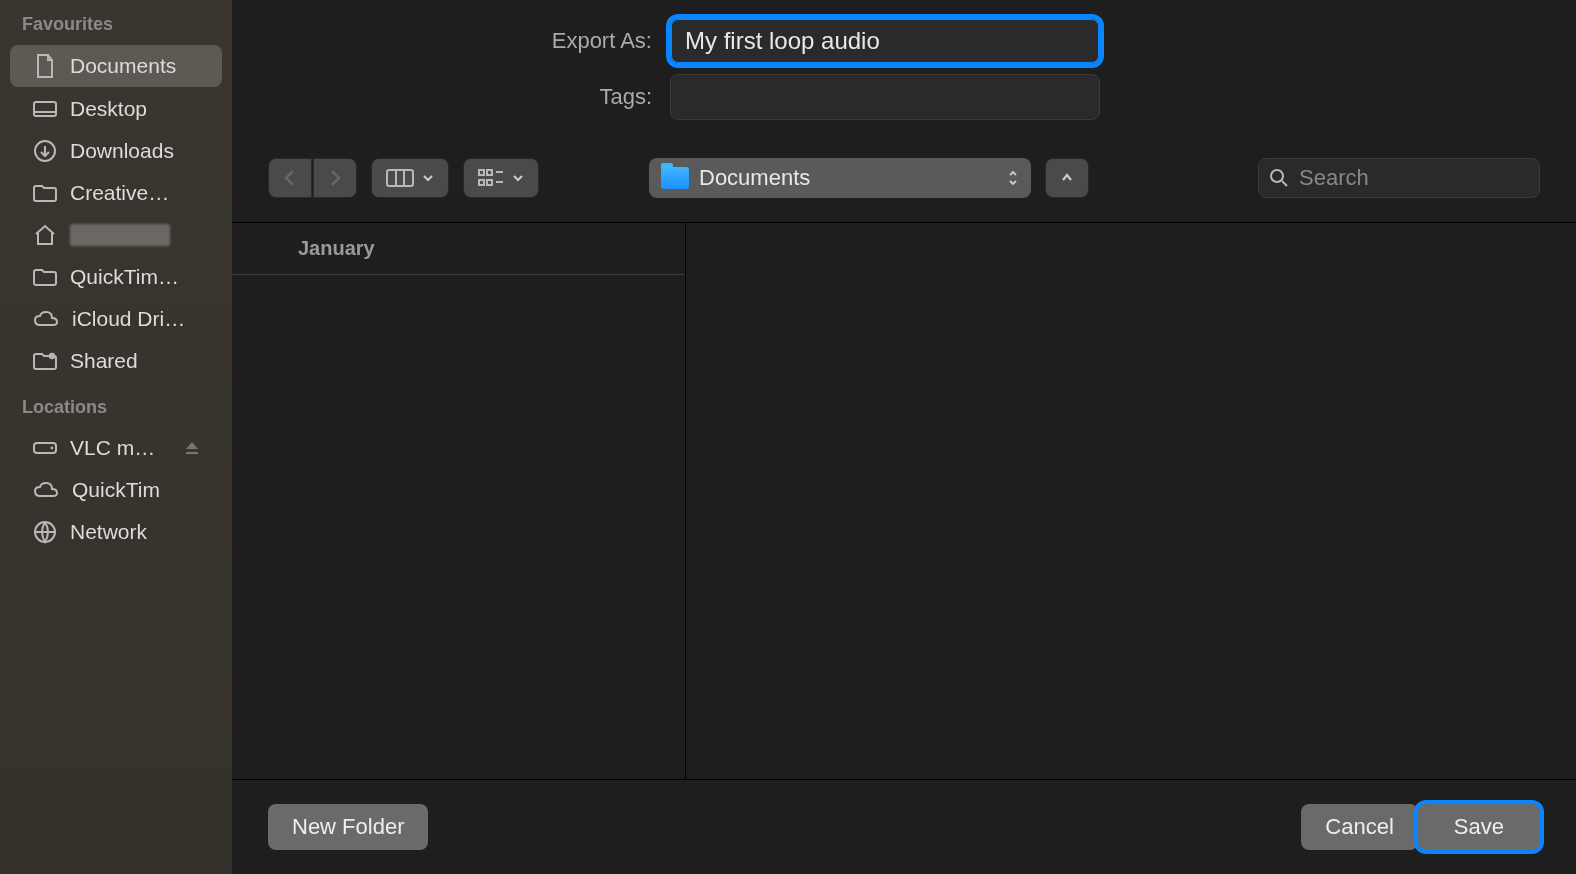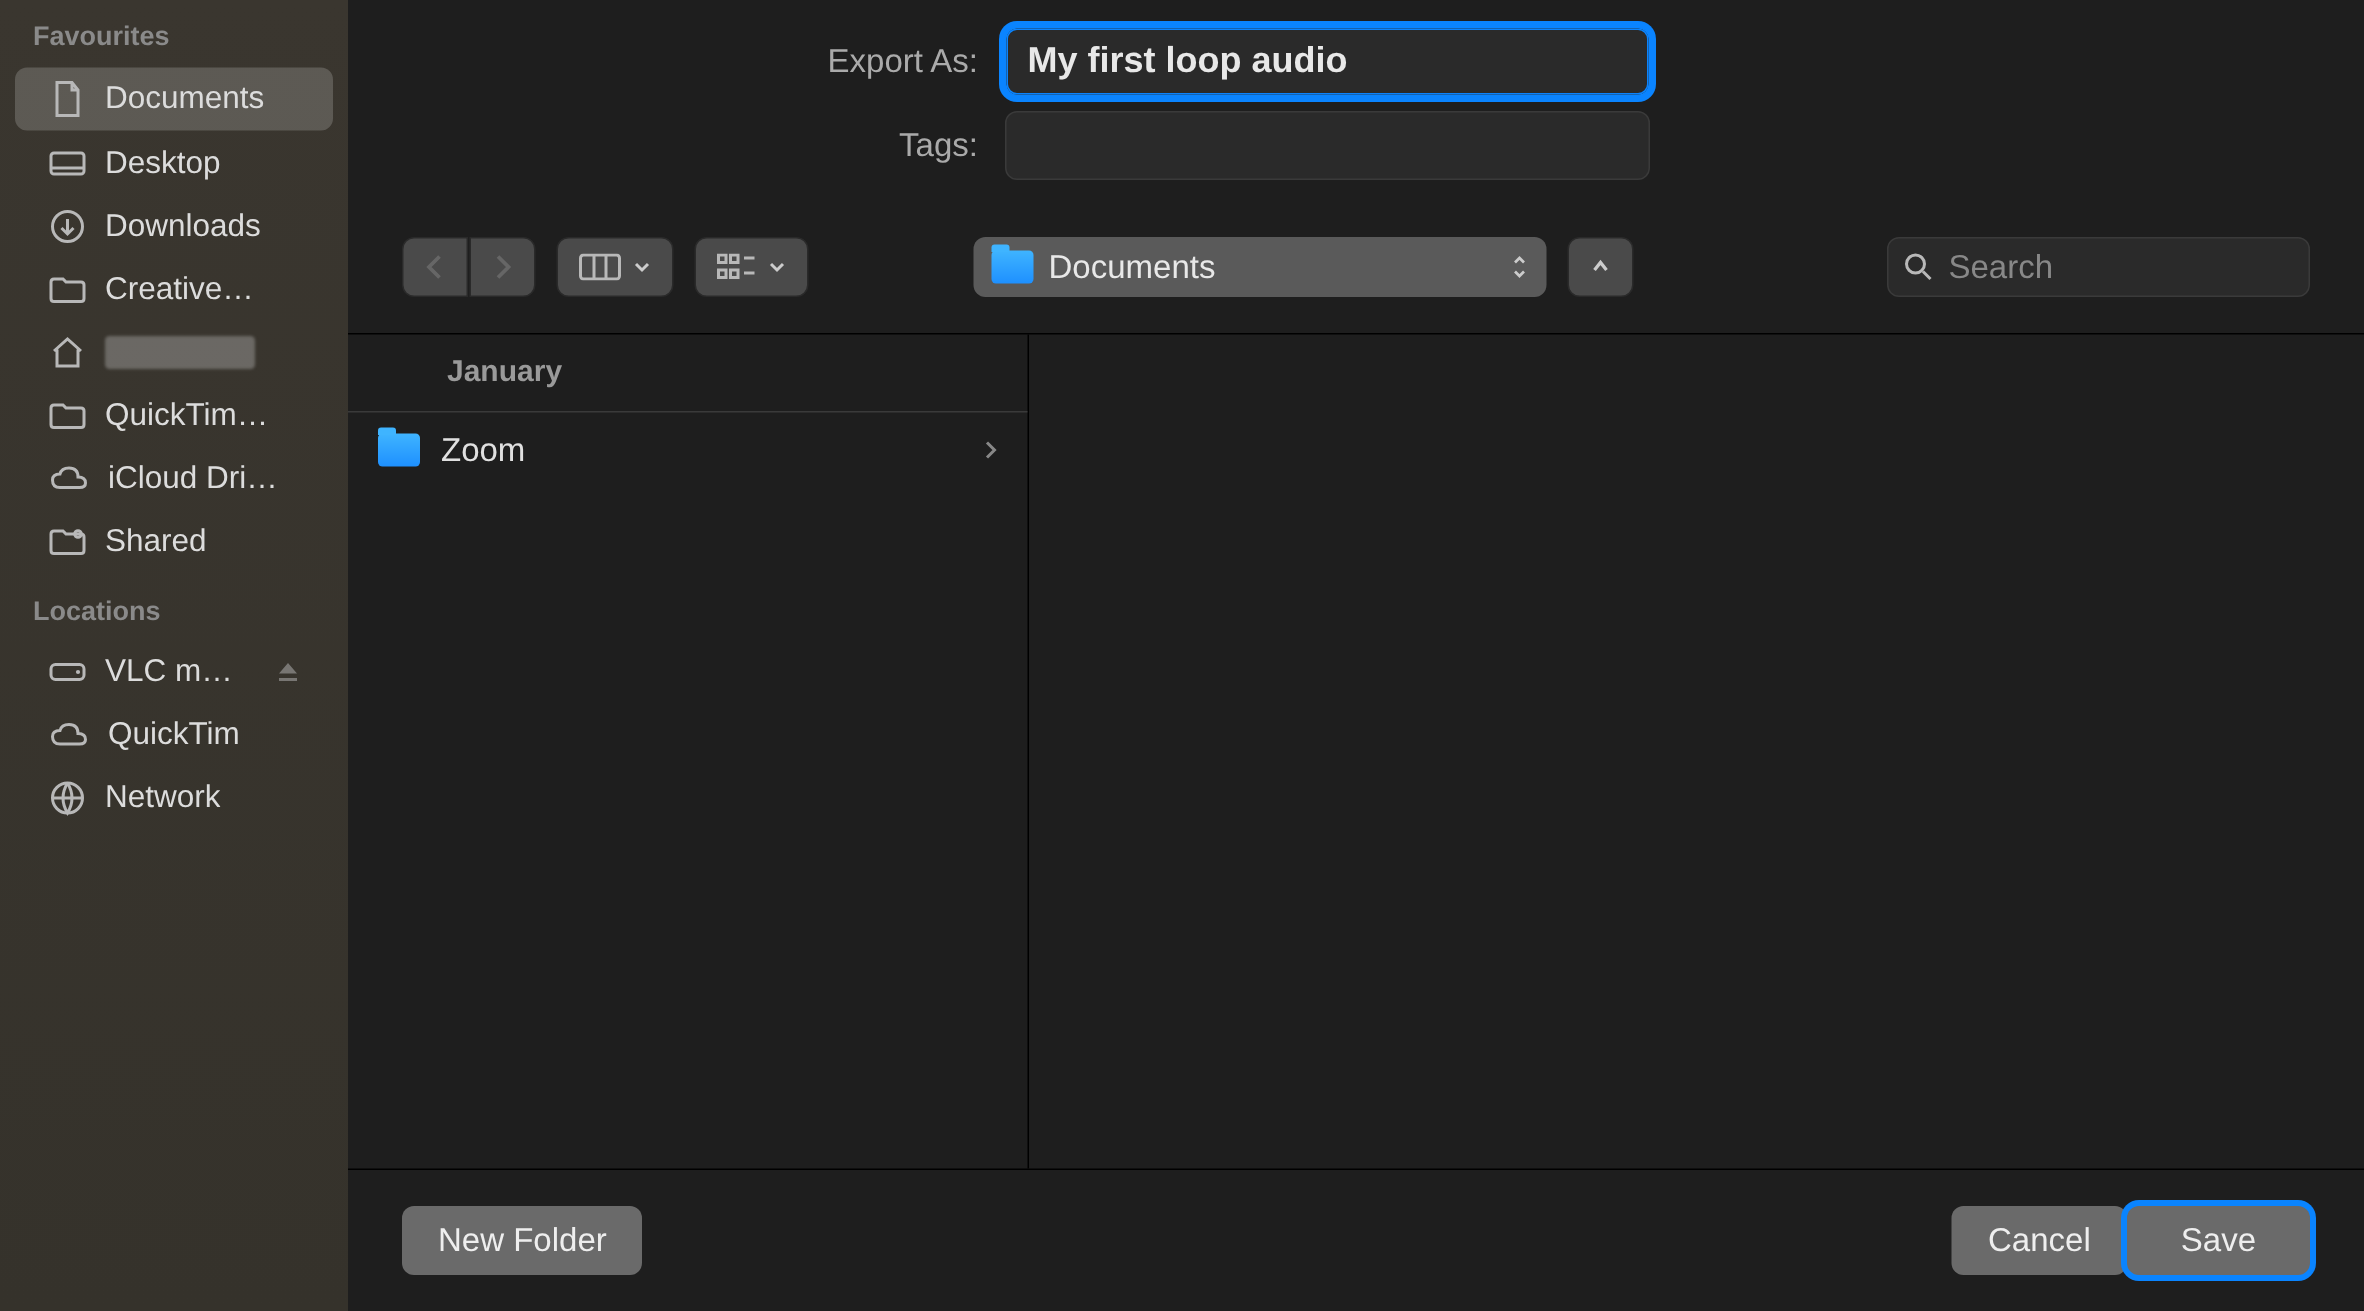--- a/index.html
+++ b/index.html
@@ -67,21 +67,20 @@
       border: 1px solid #3a3a3a;
       border-radius: 8px;
       color: #e8e8e8;
       font-size: 24px;
       padding: 0 14px;
       outline: none;
     }
     .text-input.focus {
       box-shadow: 0 0 0 4px #0a84ff, inset 0 0 0 1px #0a84ff;
       border-color: #0a84ff;
-      font-weight: bold;
     }
     .tags-input { background: #2a2a2a; }
     
     .toolbar {
       display: flex;
       align-items: center;
       gap: 14px;
       padding: 12px 36px 24px 36px;
     }
     .seg-group { display: inline-flex; }
@@ -367,31 +366,20 @@
             <line x1="13" y1="13" x2="18" y2="18" class="icon-stroke"></line>
           </svg>
       </span>
       <span>Search</span>
     </div>
   </div>
 
   <div class="browser">
     <div class="column">
       <div class="group-header">January</div>
-      <div class="file-row">
-        <span>
-            <div class="folder-glyph"></div>
-          </span>
-        <span>Zoom</span>
-        <span class="chev">
-          <svg width="10" height="14" viewBox="0 0 10 14">
-              <path d="M3 2 L8 7 L3 12" stroke="#888" stroke-width="2" fill="none"></path>
-            </svg>
-        </span>
-      </div>
     </div>
     <div class="column" style="flex:1;border-right:none"></div>
   </div>
 
   <div class="footer">
     <button class="push-btn light">New Folder</button>
     <div class="spacer"></div>
     <button class="push-btn light">Cancel</button>
     <button class="push-btn primary">Save</button>
   </div>

